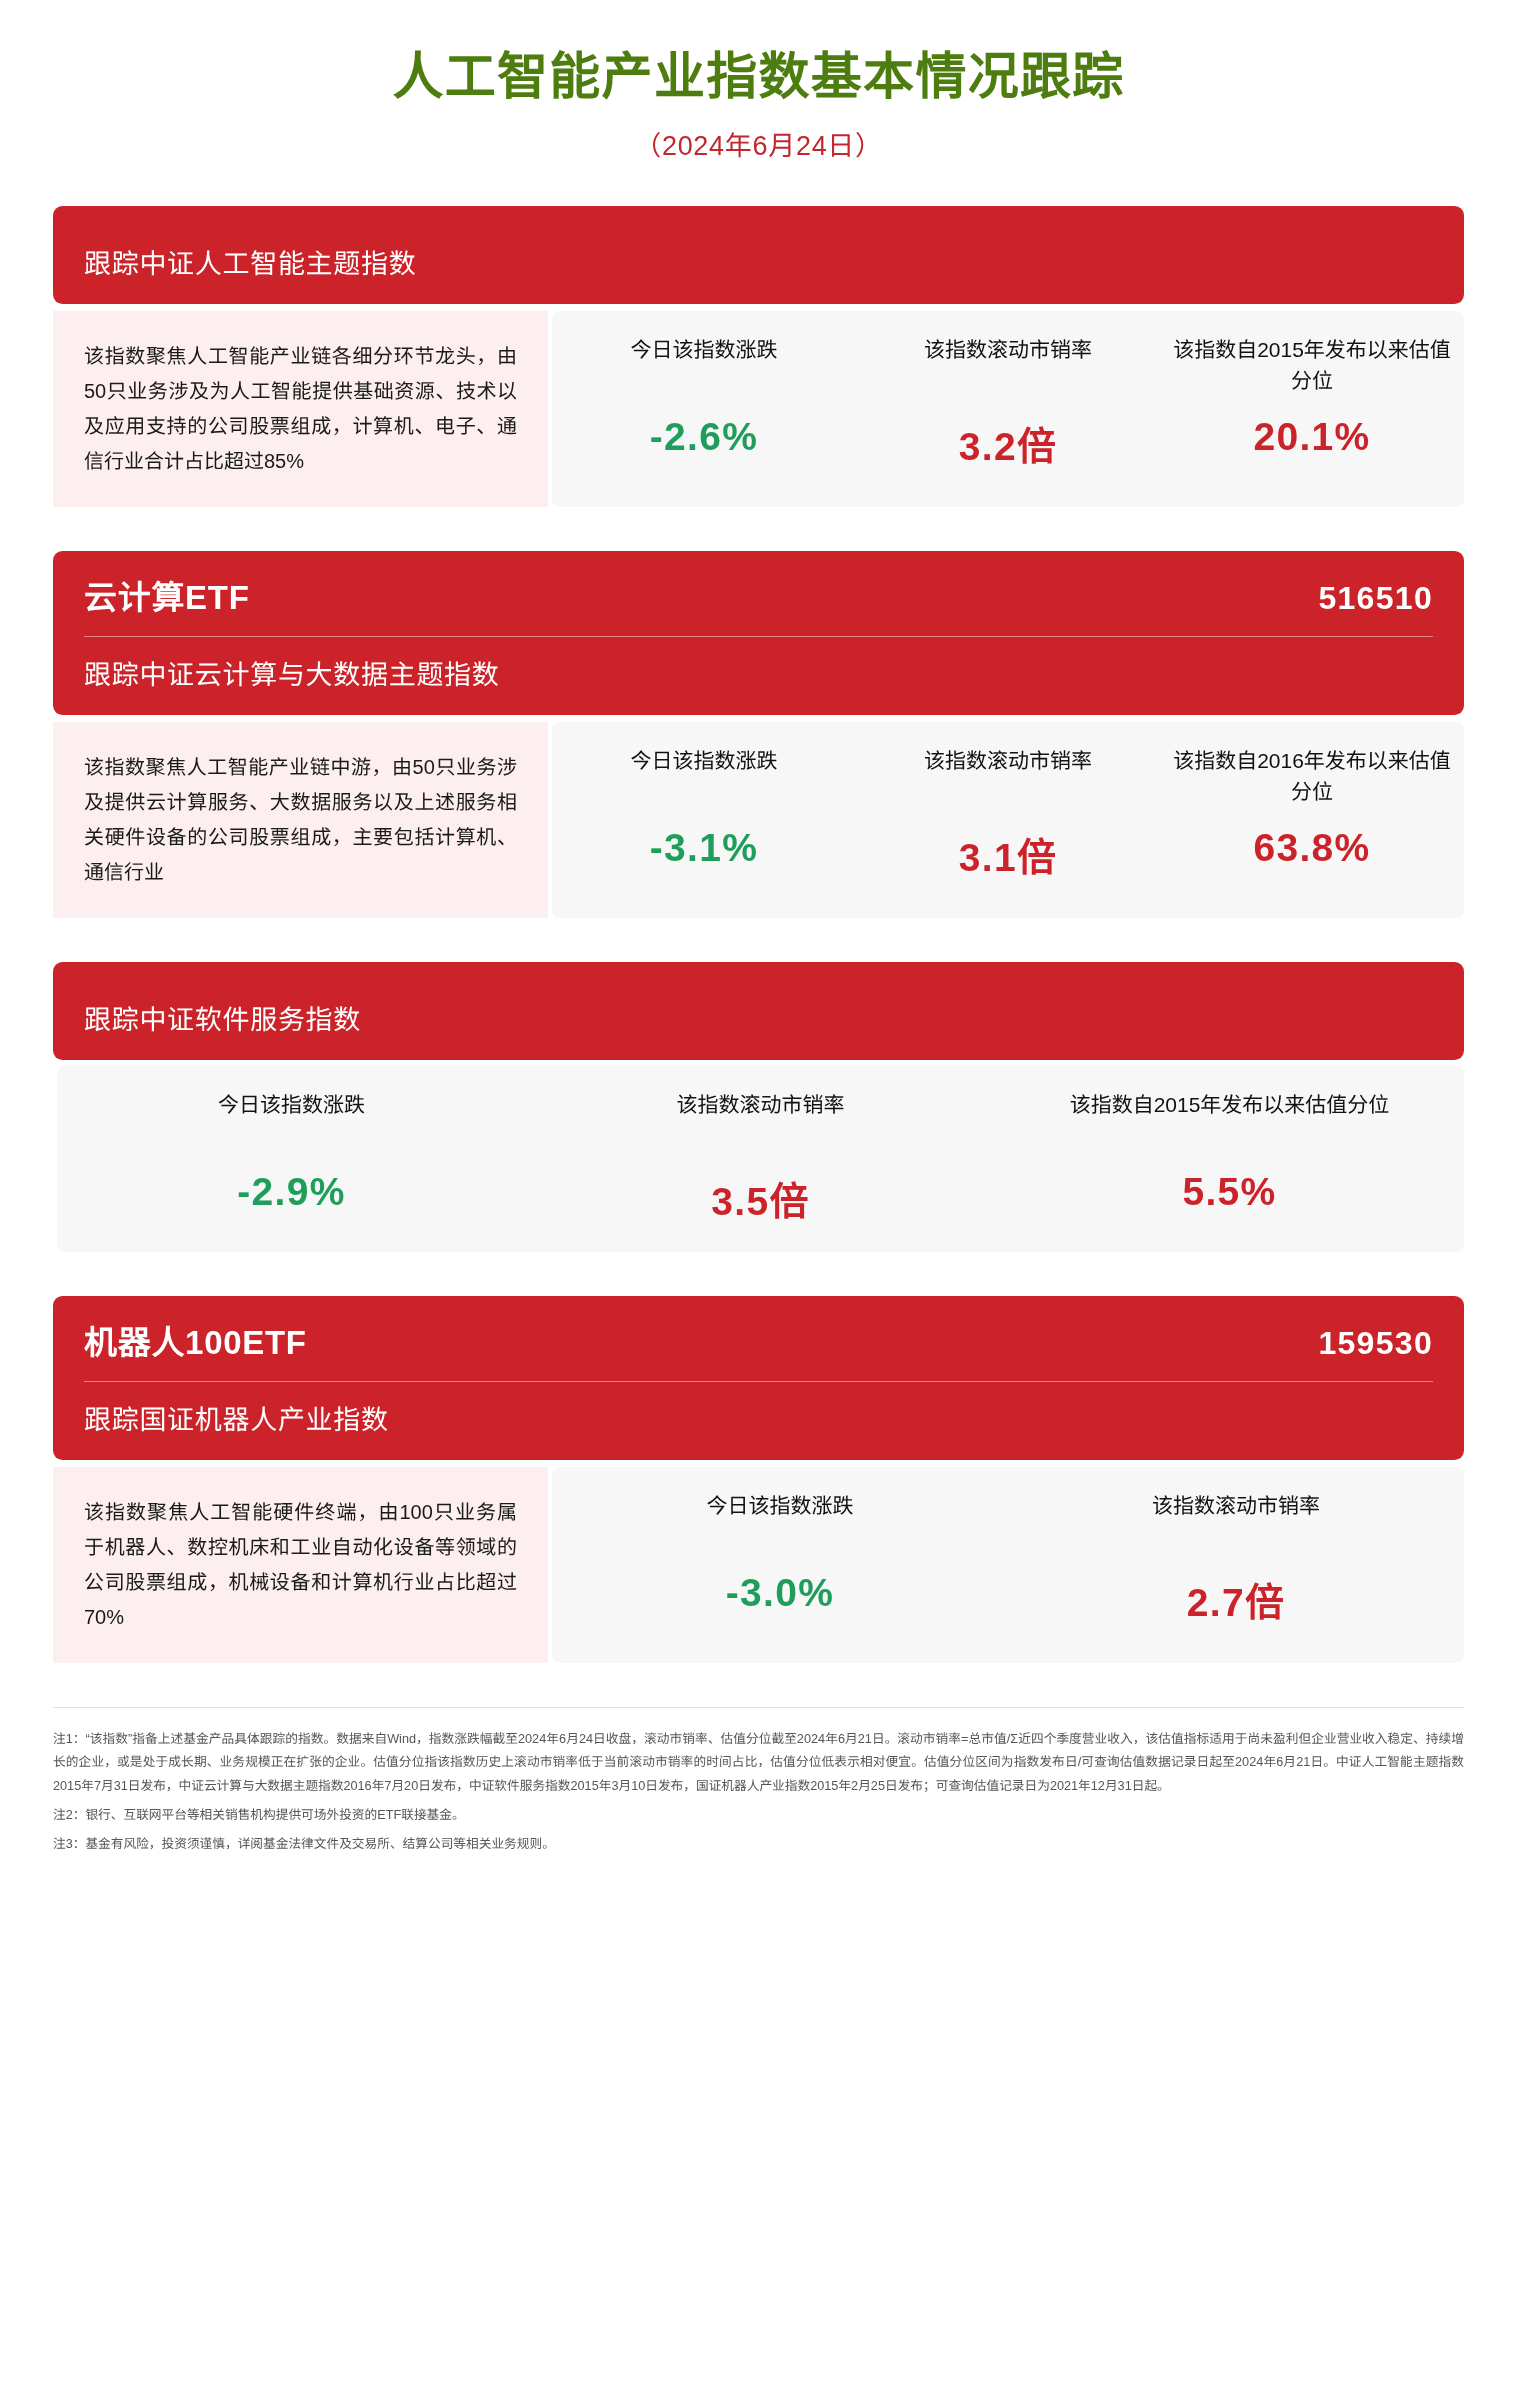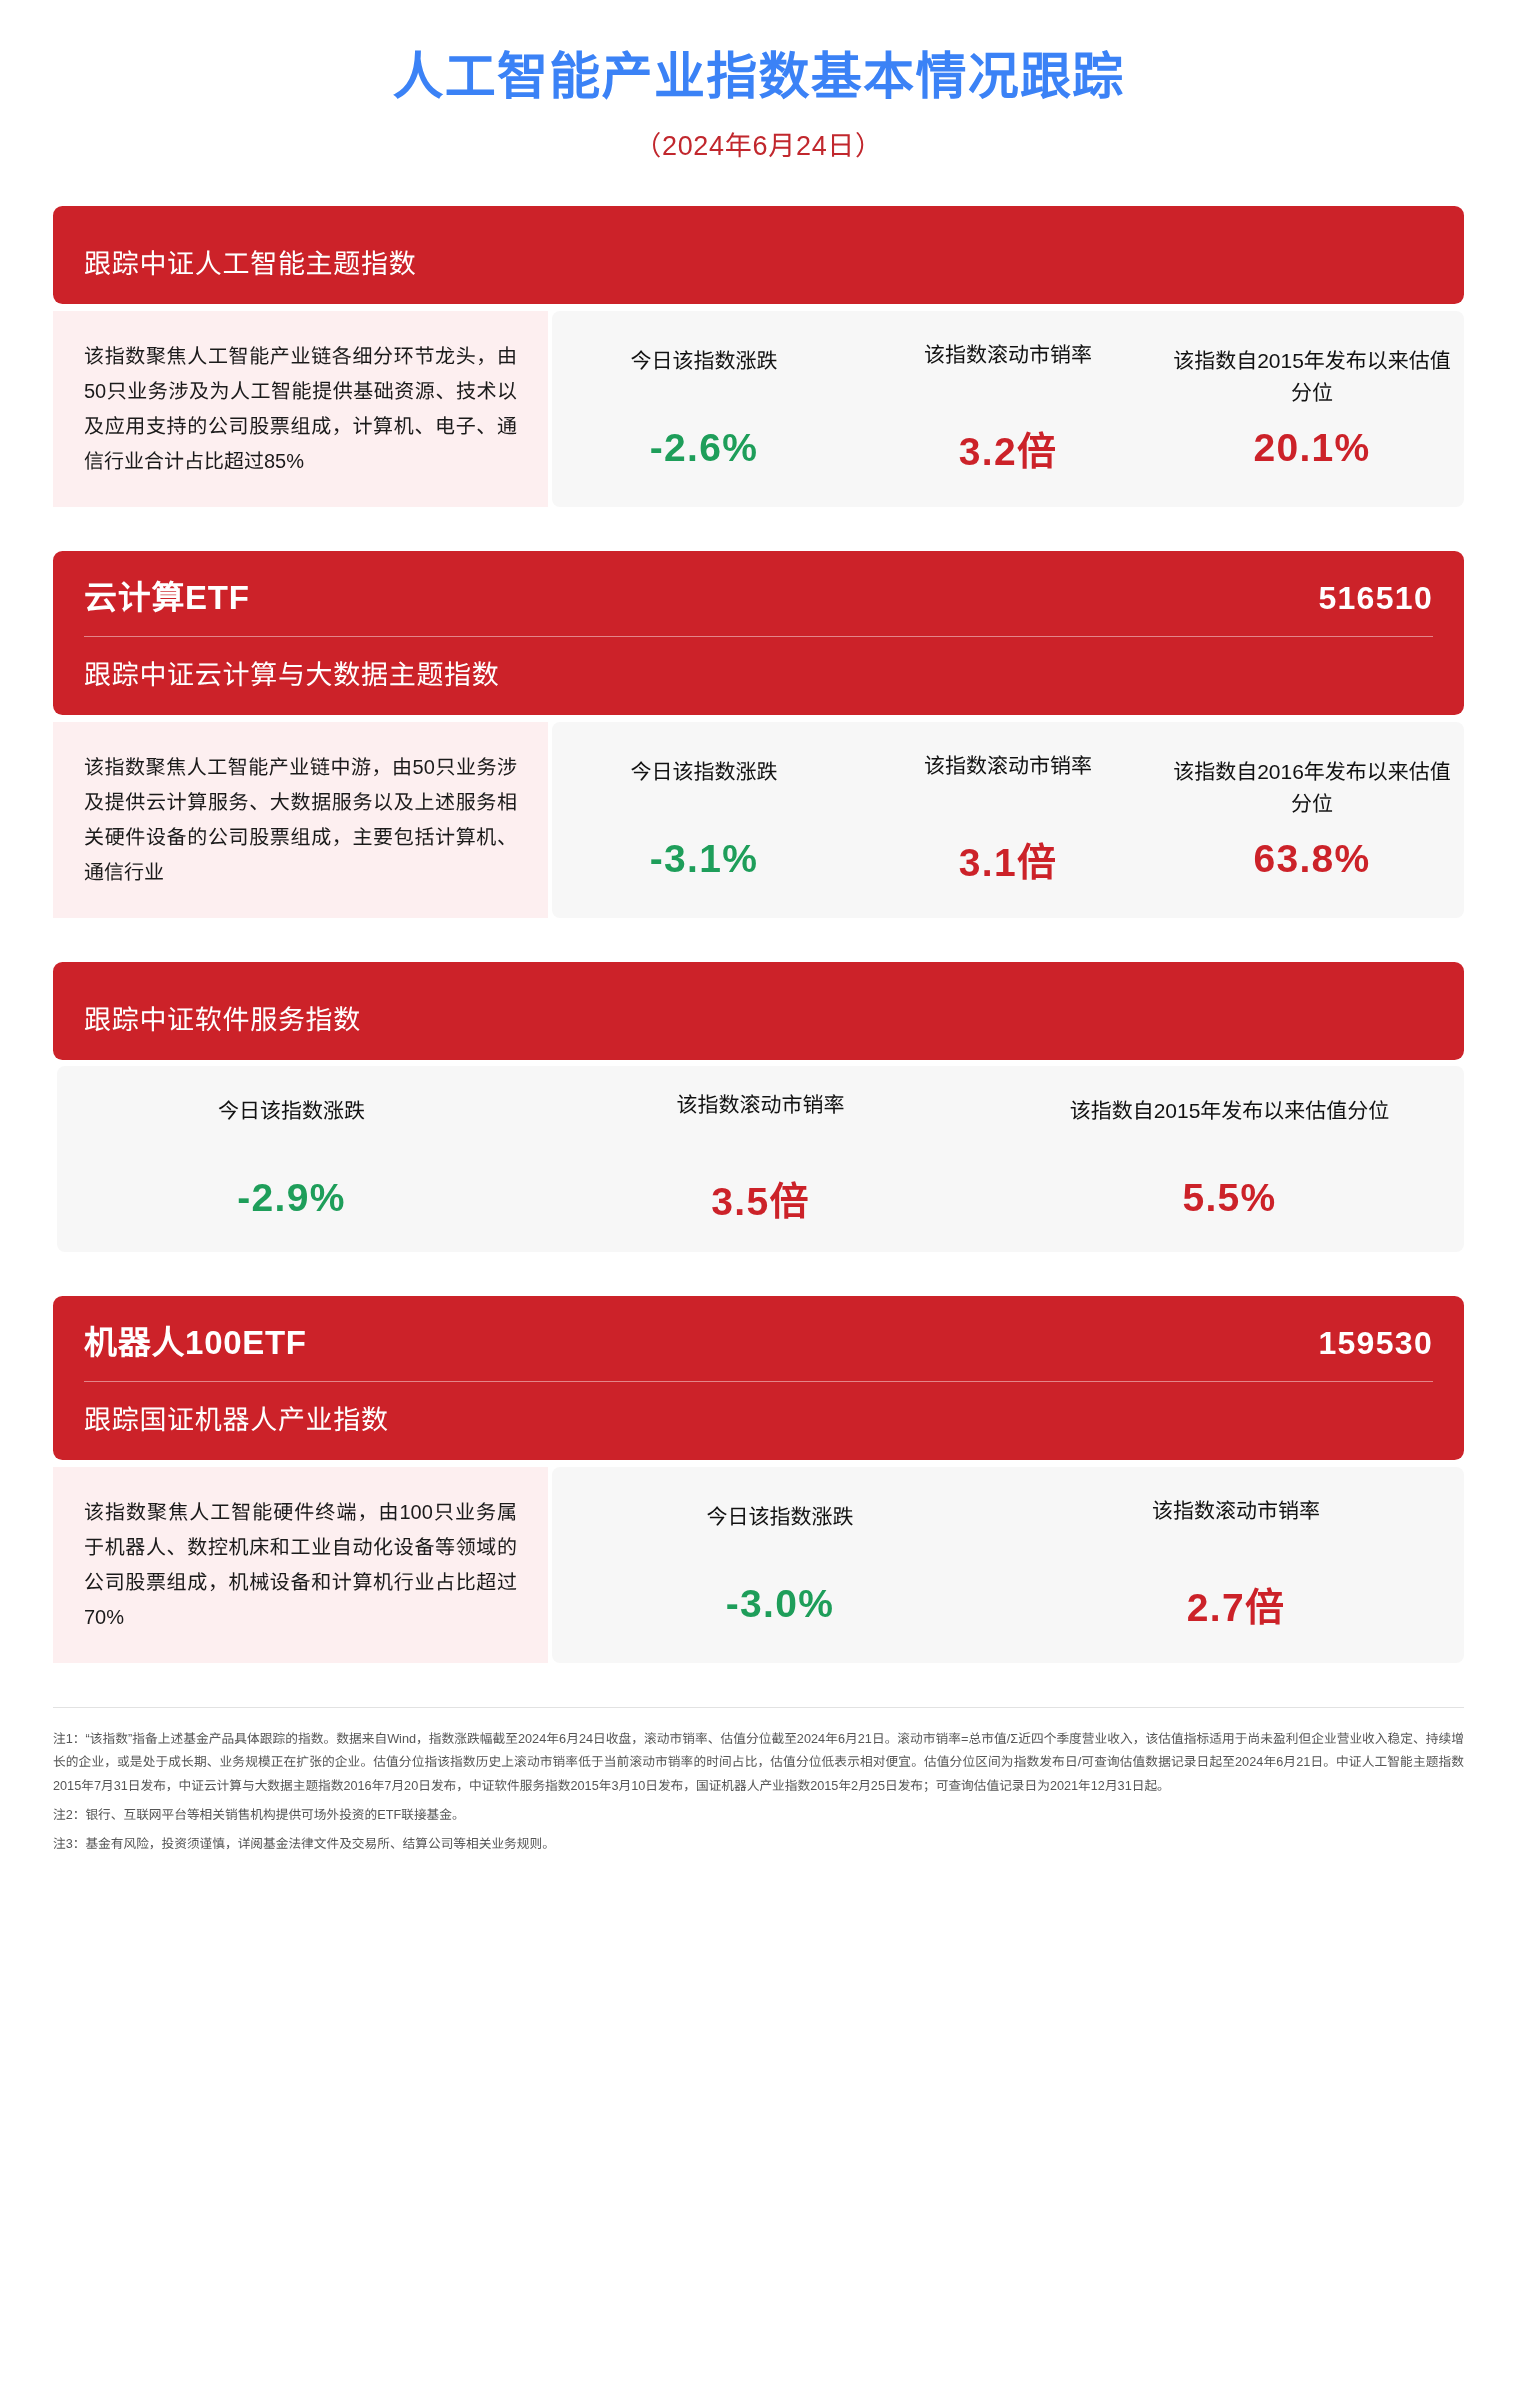--- a/index.html
+++ b/index.html
@@ -15,21 +15,21 @@
   }
 
   
   .page-header {
     text-align: center;
     padding: 48px 0 20px 0;
   }
   .page-title {
     font-size: 51px;
     font-weight: bold;
-    color: #3b82f6;
+    color: #4d7c0f;
     letter-spacing: 1.3px;
     line-height: 1.15;
   }
   .page-subtitle {
     margin-top: 17.4px;
     font-size: 27px;
     color: #c1272d;
     letter-spacing: 0.7px;
   }
 
@@ -85,21 +85,21 @@
     text-align: justify;
     display: flex;
     align-items: center;
   }
   .metrics {
     flex: 1 1 auto;
     background: #f7f7f7;
     border-radius: 8px;
     margin-left: 4px;
     display: flex;
-    align-items: center;
+    align-items: flex-start;
   }
   .metric {
     flex: 1 1 0;
     text-align: center;
     padding: 23px 6.7px 25.4px 6.7px;
   }
   .metric-label {
     font-size: 21px;
     color: #111111;
     line-height: 1.5;

